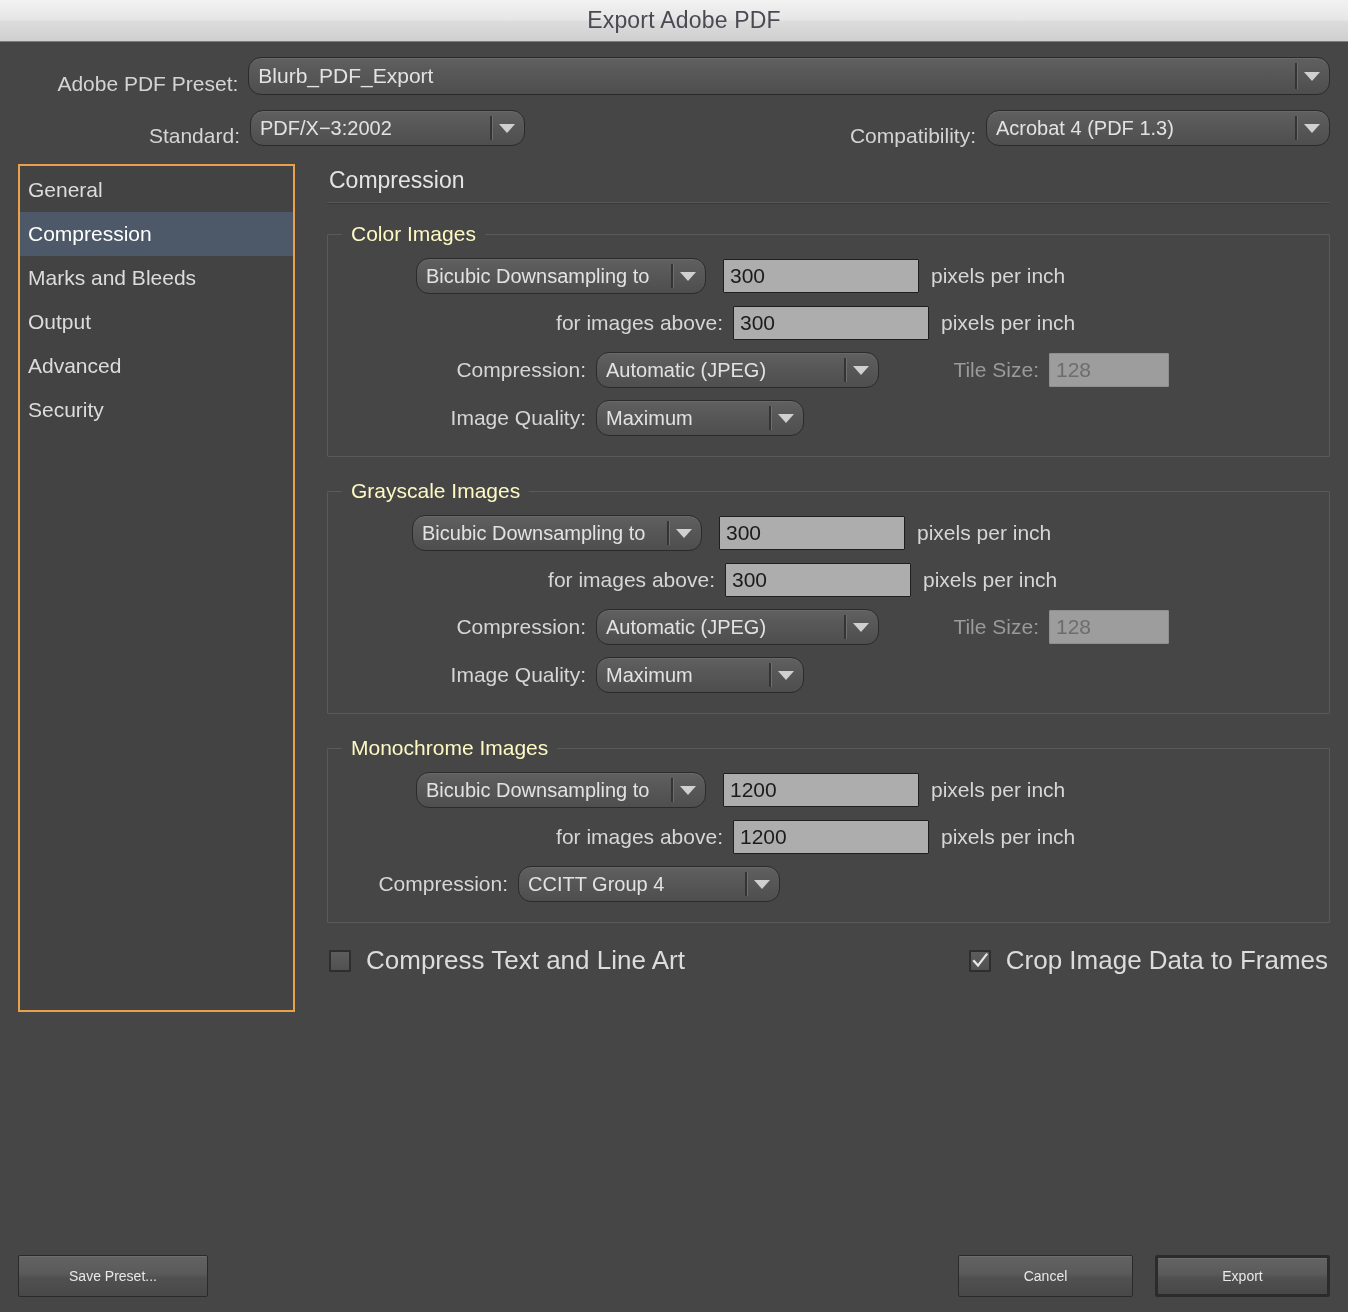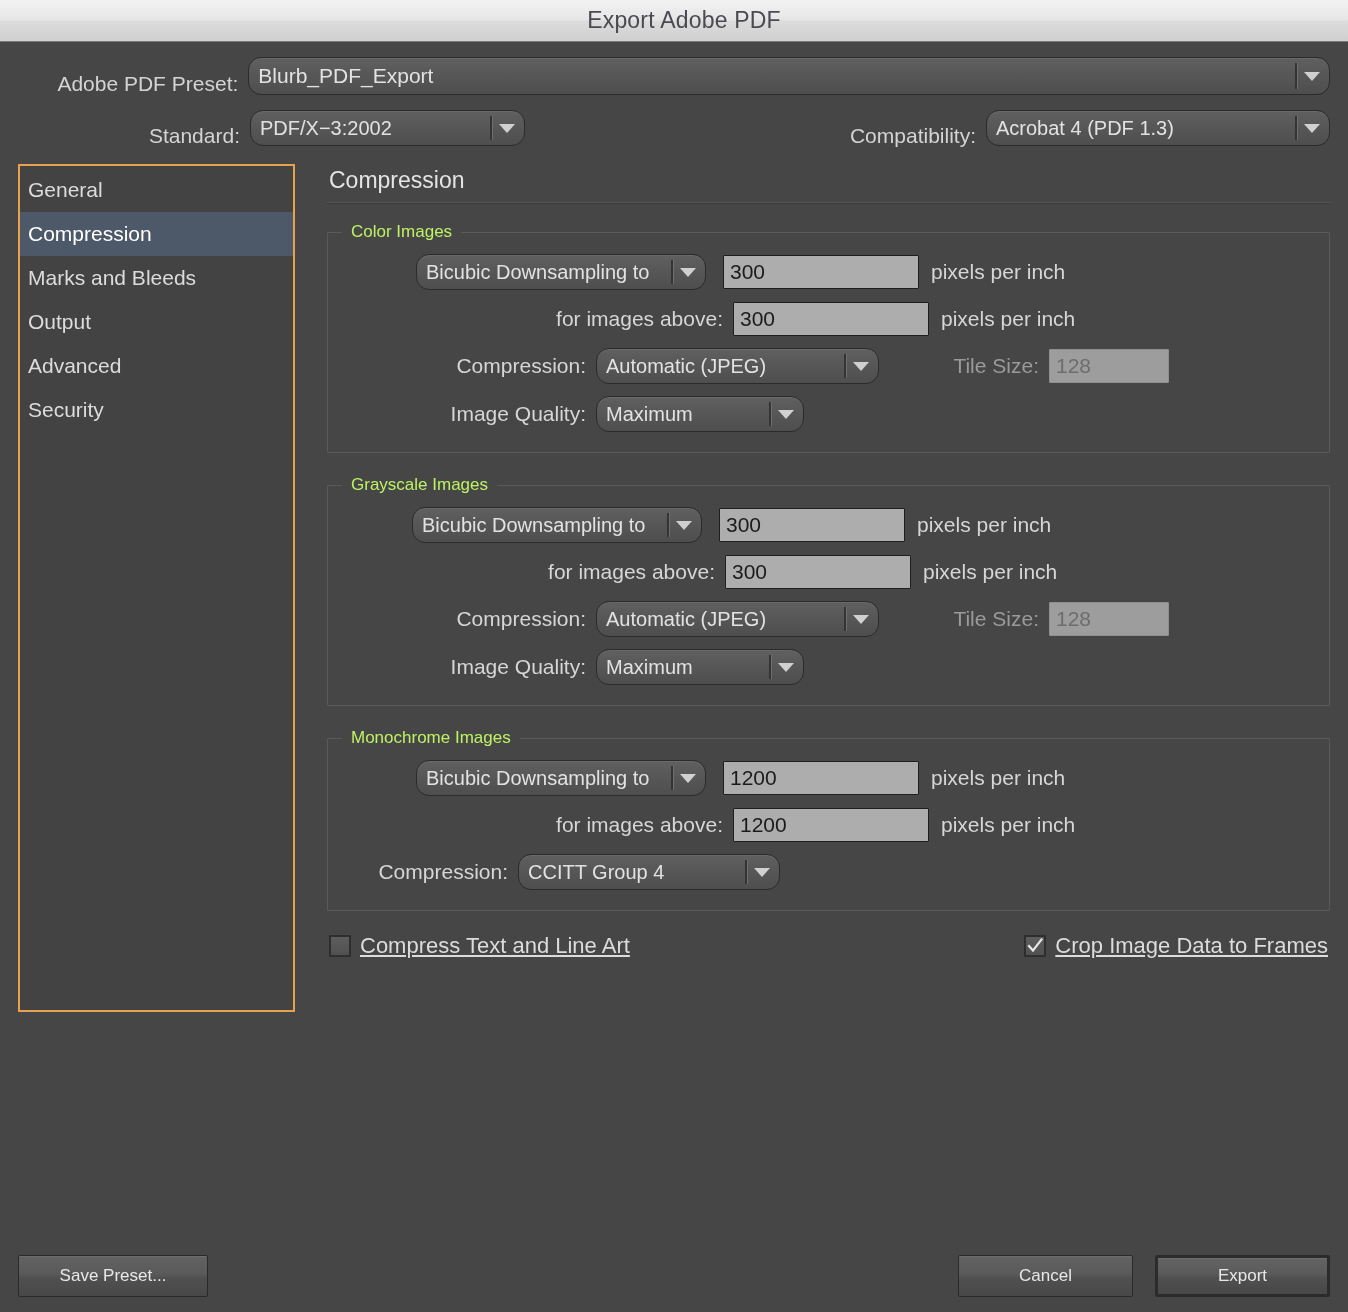--- a/index.html
+++ b/index.html
@@ -176,22 +176,22 @@
   
   .group {
     border: 1px solid #5a5a5a;
     border-radius: 1px;
     margin: 0 0 22px 0;
     padding: 0 0 20px 0;
     position: relative;
     box-sizing: border-box;
   }
   .group > legend {
-    color: #bef264;
-    font-size: 17px;
+    color: #fef9c3;
+    font-size: 21px;
     padding: 0 9px;
     margin-left: 14px;
     margin-top: 28px;
   }
   .g-row {
     display: flex;
     align-items: center;
     margin-top: 12px;
   }
   .g-label {
@@ -247,44 +247,43 @@
     display: inline-flex;
     align-items: center;
     justify-content: center;
     flex: 0 0 auto;
     cursor: default;
     border-radius: 1px;
   }
   .cb svg { display: block; }
   .cb-label {
     color: #dcdcdc;
-    font-size: 22px;
-    margin-left: 9px;
+    font-size: 26px;
+    margin-left: 15px;
     white-space: nowrap;
     cursor: default;
-    text-decoration: underline;
   }
 
   
   .footer {
     position: absolute;
     left: 0;
     right: 0;
     bottom: 0;
     height: 72px;
     display: flex;
     align-items: center;
     padding: 0 18px;
     box-sizing: border-box;
   }
   .btn {
     background: linear-gradient(to bottom,#636363 0%,#5a5a5a 45%,#505050 55%,#484848 100%);
     border: 1px solid #2a2a2a;
     color: #e8e8e8;
-    font-size: 17px;
+    font-size: 14px;
     height: 42px;
     min-width: 100px;
     padding: 0 18px;
     display: inline-flex;
     align-items: center;
     justify-content: center;
     box-sizing: border-box;
     border-radius: 2px;
     cursor: default;
     box-shadow: inset 0 1px 0 rgba(255,255,255,0.07);

